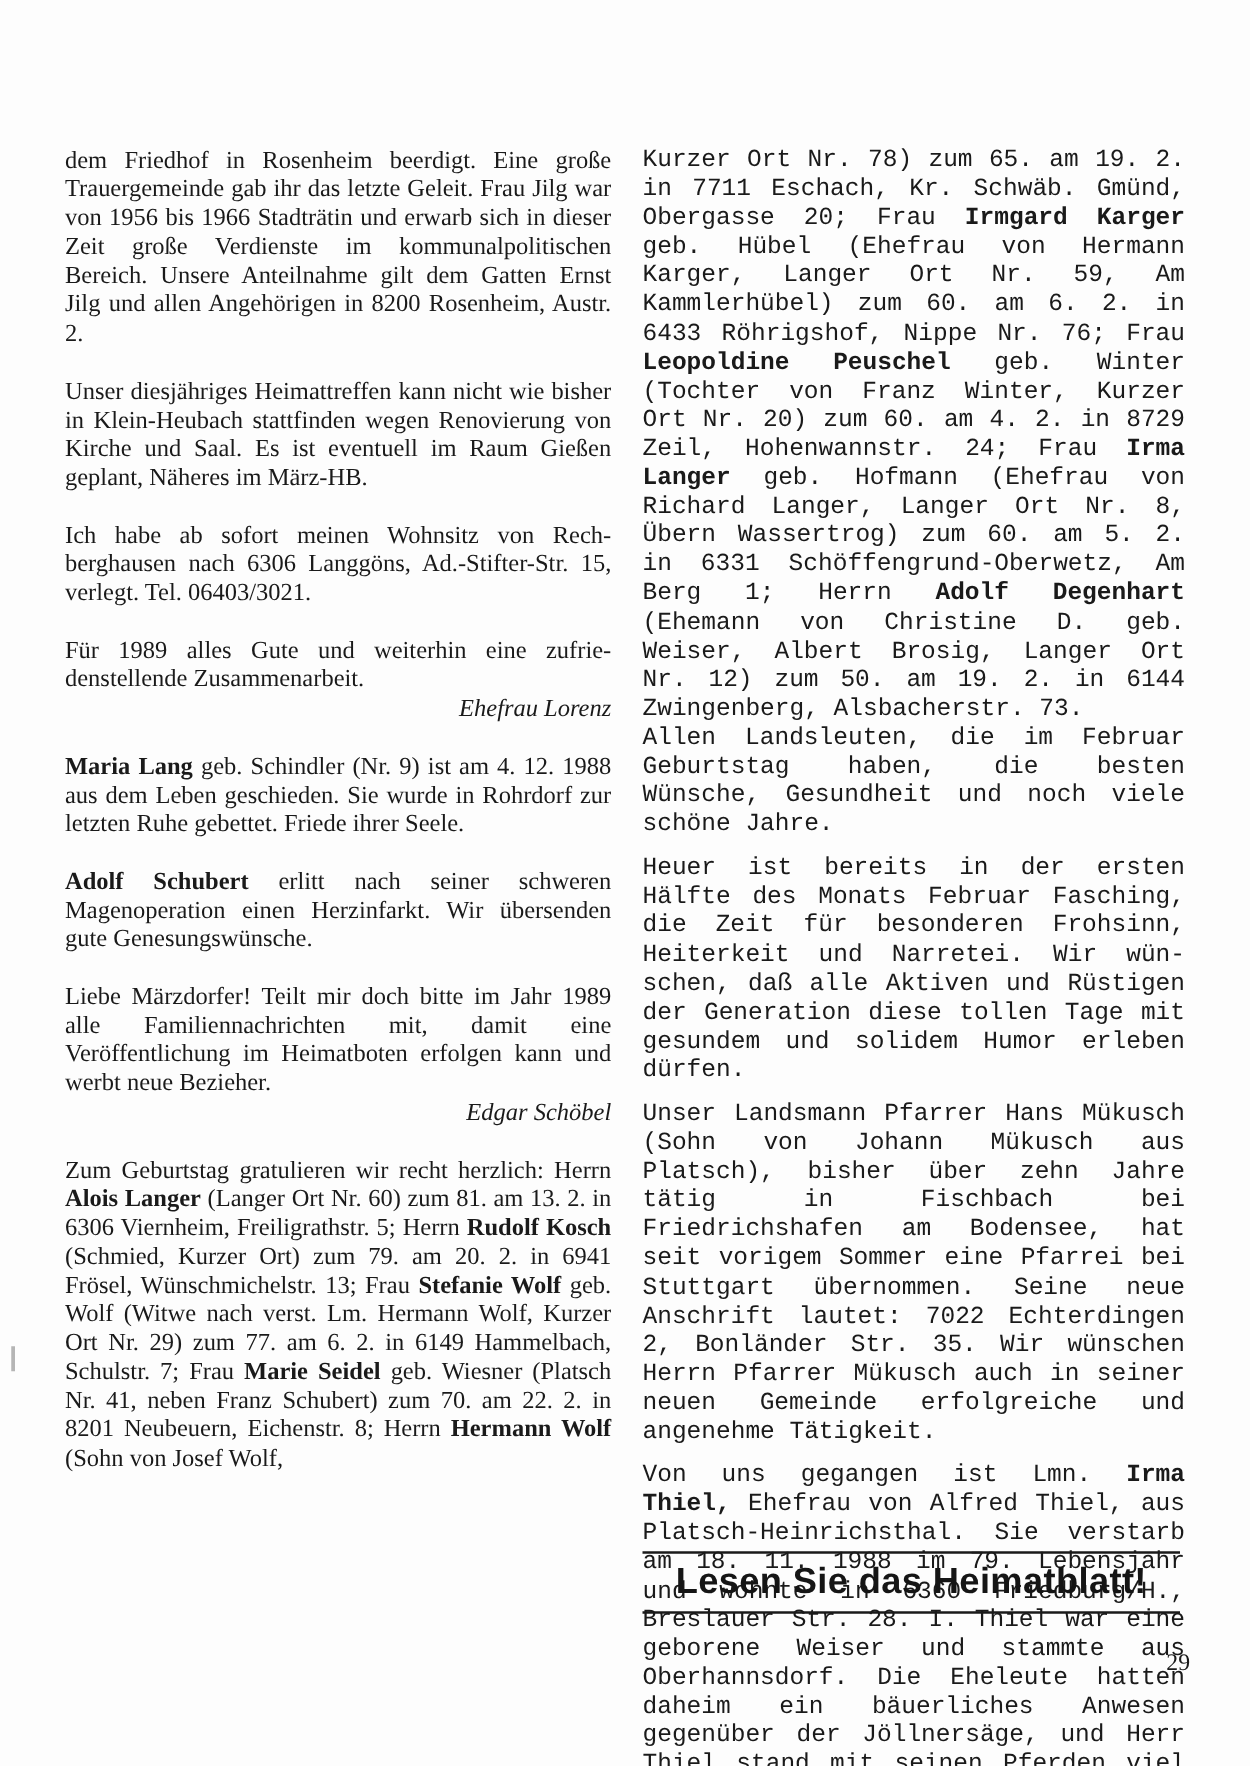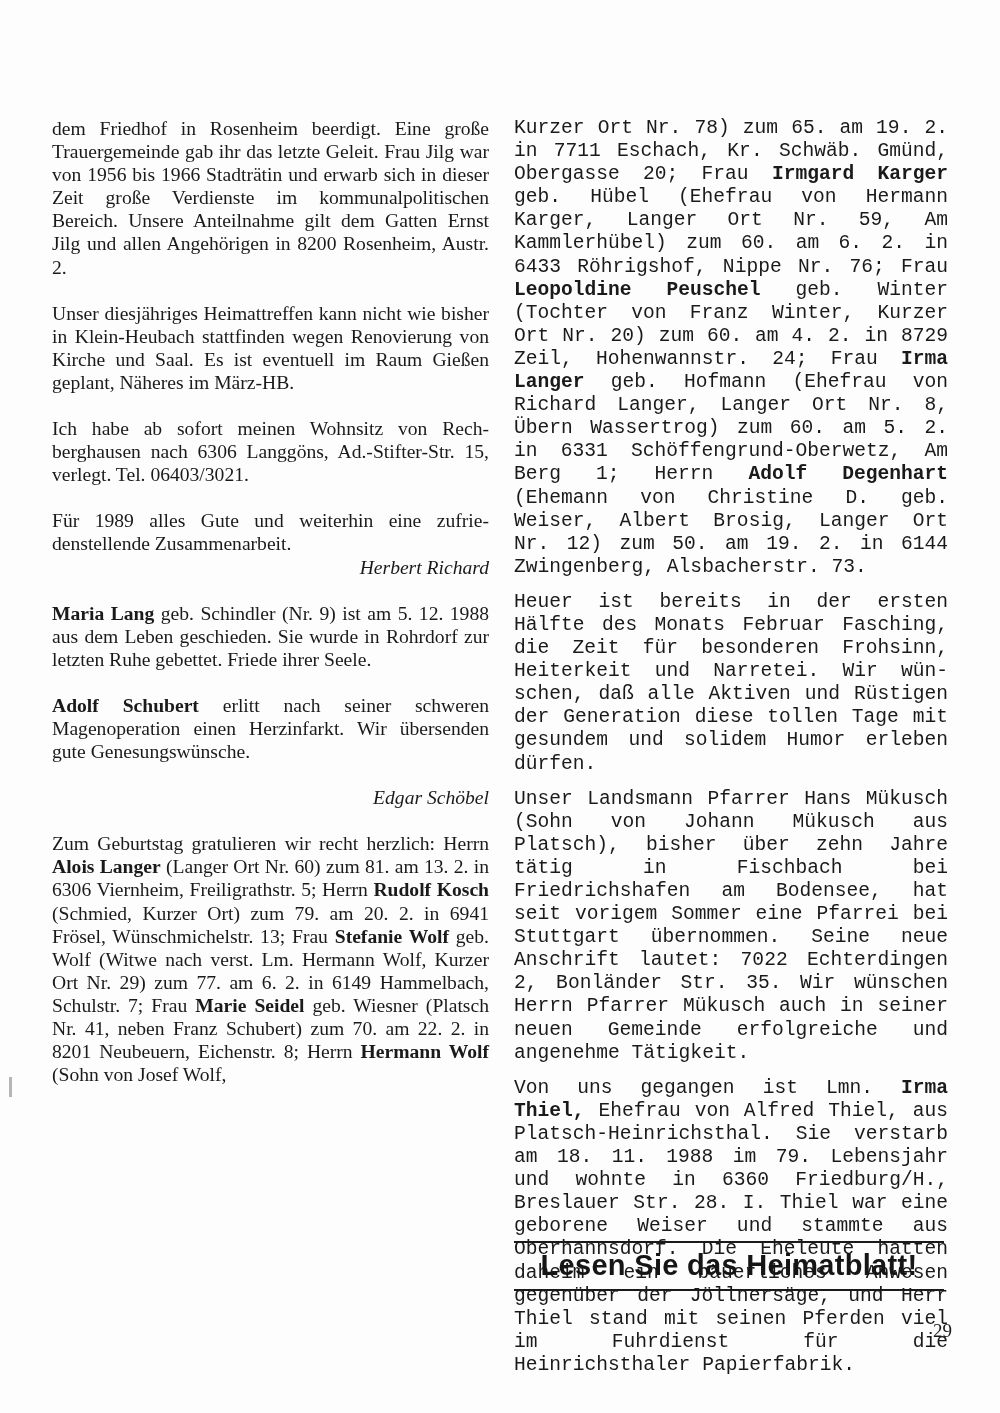--- a/index.html
+++ b/index.html
@@ -29,35 +29,37 @@
 <div class="page">
 
   <div class="col left">
     <p>dem Friedhof in Rosenheim beerdigt. Eine gro­ße Trauergemeinde gab ihr das letzte Geleit. Frau Jilg war von 1956 bis 1966 Stadträtin und erwarb sich in dieser Zeit große Verdienste im kommunalpolitischen Bereich. Unsere Anteil­nahme gilt dem Gatten Ernst Jilg und allen Angehörigen in 8200 Rosenheim, Austr. 2.</p>
     <div class="gap"></div>
     <p>Unser diesjähriges Heimattreffen kann nicht wie bisher in Klein-Heubach stattfinden wegen Renovierung von Kirche und Saal. Es ist even­tuell im Raum Gießen geplant, Näheres im März-HB.</p>
     <div class="gap"></div>
     <p>Ich habe ab sofort meinen Wohnsitz von Rech­berghausen nach 6306 Langgöns, Ad.-Stifter-Str. 15, verlegt. Tel. 06403/3021.</p>
     <div class="gap"></div>
     <p>Für 1989 alles Gute und weiterhin eine zufrie­denstellende Zusammenarbeit.</p>
-    <p class="sig">Herbert Richard</p>
+    <p class="sig">Ehefrau Lorenz</p>
     <div class="gap"></div>
 
-    <p><b>Maria Lang</b><span> geb. Schindler (Nr. 9) ist am 5. 12. 1988 aus dem Leben geschieden. Sie wurde in Rohrdorf zur letzten Ruhe gebettet. Friede ihrer Seele.</span></p>
+    <p><b>Maria Lang</b><span> geb. Schindler (Nr. 9) ist am 4. 12. 1988 aus dem Leben geschieden. Sie wurde in Rohrdorf zur letzten Ruhe gebettet. Friede ihrer Seele.</span></p>
     <div class="gap"></div>
     <p><b>Adolf Schubert</b><span> erlitt nach seiner schweren Magenoperation einen Herzinfarkt. Wir über­senden gute Genesungswünsche.</span></p>
     <div class="gap"></div>
+    <p>Liebe Märzdorfer! Teilt mir doch bitte im Jahr 1989 alle Familiennachrichten mit, damit eine Veröffentlichung im Heimatboten erfolgen kann und werbt neue Bezieher.</p>
     <p class="sig">Edgar Schöbel</p>
     <div class="gap"></div>
 
     <p><span>Zum Geburtstag gratulieren wir recht herzlich: Herrn </span><b>Alois Langer</b><span> (Langer Ort Nr. 60) zum 81. am 13. 2. in 6306 Viernheim, Freiligrathstr. 5; Herrn </span><b>Rudolf Kosch</b><span> (Schmied, Kurzer Ort) zum 79. am 20. 2. in 6941 Frösel, Wünschmi­chelstr. 13; Frau </span><b>Stefanie Wolf</b><span> geb. Wolf (Wit­we nach verst. Lm. Hermann Wolf, Kurzer Ort Nr. 29) zum 77. am 6. 2. in 6149 Hammelbach, Schulstr. 7; Frau </span><b>Marie Seidel</b><span> geb. Wiesner (Platsch Nr. 41, neben Franz Schubert) zum 70. am 22. 2. in 8201 Neubeuern, Eichenstr. 8; Herrn </span><b>Hermann Wolf</b><span> (Sohn von Josef Wolf,</span></p>
   </div>
 
   <div class="col right">
     <p><span>Kurzer Ort Nr. 78) zum 65. am 19. 2. in 7711 Eschach, Kr. Schwäb. Gmünd, Obergasse 20; Frau </span><b>Irmgard Karger</b><span> geb. Hübel (Ehefrau von Hermann Karger, Langer Ort Nr. 59, Am Kammlerhübel) zum 60. am 6. 2. in 6433 Röh­rigshof, Nippe Nr. 76; Frau </span><b>Leopoldine Peu­schel</b><span> geb. Winter (Tochter von Franz Winter, Kurzer Ort Nr. 20) zum 60. am 4. 2. in 8729 Zeil, Hohenwannstr. 24; Frau </span><b>Irma Langer</b><span> geb. Hofmann (Ehefrau von Richard Langer, Lan­ger Ort Nr. 8, Übern Wassertrog) zum 60. am 5. 2. in 6331 Schöffengrund-Oberwetz, Am Berg 1; Herrn </span><b>Adolf Degenhart</b><span> (Ehemann von Christine D. geb. Weiser, Albert Brosig, Langer Ort Nr. 12) zum 50. am 19. 2. in 6144 Zwingen­berg, Alsbacherstr. 73.</span></p>
+    <p>Allen Landsleuten, die im Februar Geburtstag haben, die besten Wünsche, Gesundheit und noch viele schöne Jahre.</p>
     <div class="gap-s"></div>
     <p>Heuer ist bereits in der ersten Hälfte des Mo­nats Februar Fasching, die Zeit für besonderen Frohsinn, Heiterkeit und Narretei. Wir wün­schen, daß alle Aktiven und Rüstigen der Ge­neration diese tollen Tage mit gesundem und solidem Humor erleben dürfen.</p>
     <div class="gap-s"></div>
     <p>Unser Landsmann Pfarrer Hans Mükusch (Sohn von Johann Mükusch aus Platsch), bis­her über zehn Jahre tätig in Fischbach bei Friedrichshafen am Bodensee, hat seit vorigem Sommer eine Pfarrei bei Stuttgart übernom­men. Seine neue Anschrift lautet: 7022 Echter­dingen 2, Bonländer Str. 35. Wir wünschen Herrn Pfarrer Mükusch auch in seiner neuen Gemeinde erfolgreiche und angenehme Tätig­keit.</p>
     <div class="gap-s"></div>
     <p><span>Von uns gegangen ist Lmn. </span><b>Irma Thiel,</b><span> Ehe­frau von Alfred Thiel, aus Platsch-Heinrichsthal. Sie verstarb am 18. 11. 1988 im 79. Lebensjahr und wohnte in 6360 Fried­burg/H., Breslauer Str. 28. I. Thiel war eine ge­borene Weiser und stammte aus Oberhanns­dorf. Die Eheleute hatten daheim ein bäuerliches Anwesen gegenüber der Jöllnersä­ge, und Herr Thiel stand mit seinen Pferden viel im Fuhrdienst für die Heinrichsthaler Pa­pierfabrik.</span></p>
   </div>
 
   <div class="banner">
     <div class="rule"></div>

